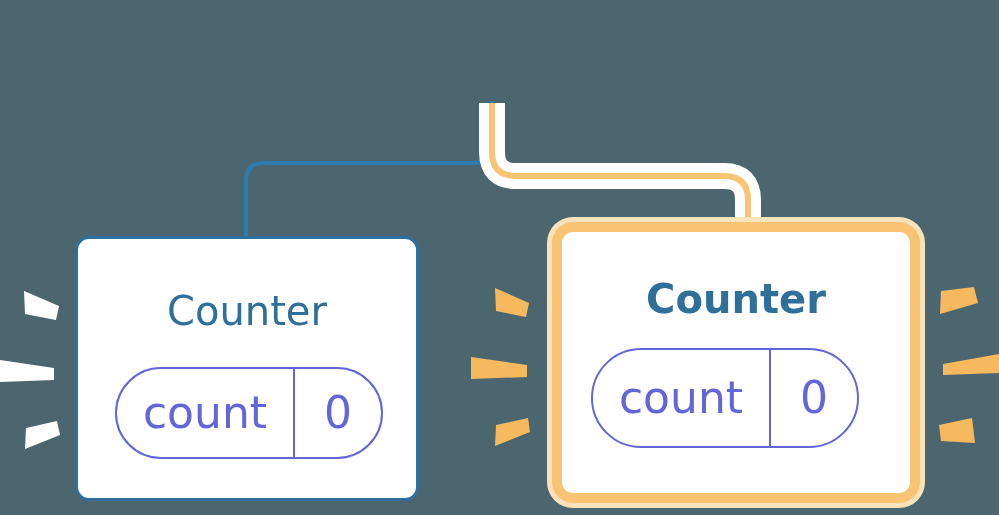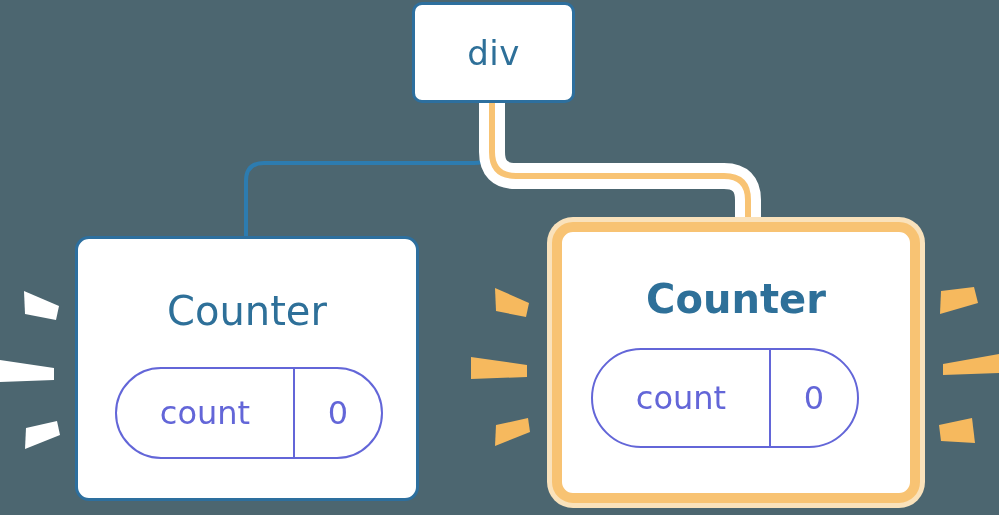--- a/index.html
+++ b/index.html
@@ -125,21 +125,21 @@
     left: 29px;
     top: 116px;
     width: 268px;
     height: 100px;
   }
   .pill-key, .pill-val {
     display: flex;
     align-items: center;
     justify-content: center;
     color: #6366d8;
-    font-size: 32px;
+    font-size: 44px;
     line-height: 1;
   }
   .pill-key {
     flex: 0 0 176px;
     border-right: 2px solid #6366d8;
   }
   .pill-val {
     flex: 1 1 auto;
   }
 </style>
@@ -171,23 +171,20 @@
       <polygon points="496,425 528,418 530,432 495,446"></polygon>
     </g>
 
     <g fill="#f6b95e">
       <polygon points="941,291 974,287 978,303 940,314"></polygon>
       <polygon points="943,364 999,354 999,373 943,375"></polygon>
       <polygon points="939,425 972,418 975,443 941,441"></polygon>
     </g>
   </svg>
 
-  <div class="node node-div">
-    <span class="node-title-div">div</span>
-  </div>
 
   <div class="node node-counter-left">
     <div class="counter-inner">
       <div class="node-title">Counter</div>
       <div class="pill">
         <div class="pill-key">count</div>
         <div class="pill-val">0</div>
       </div>
     </div>
   </div>

